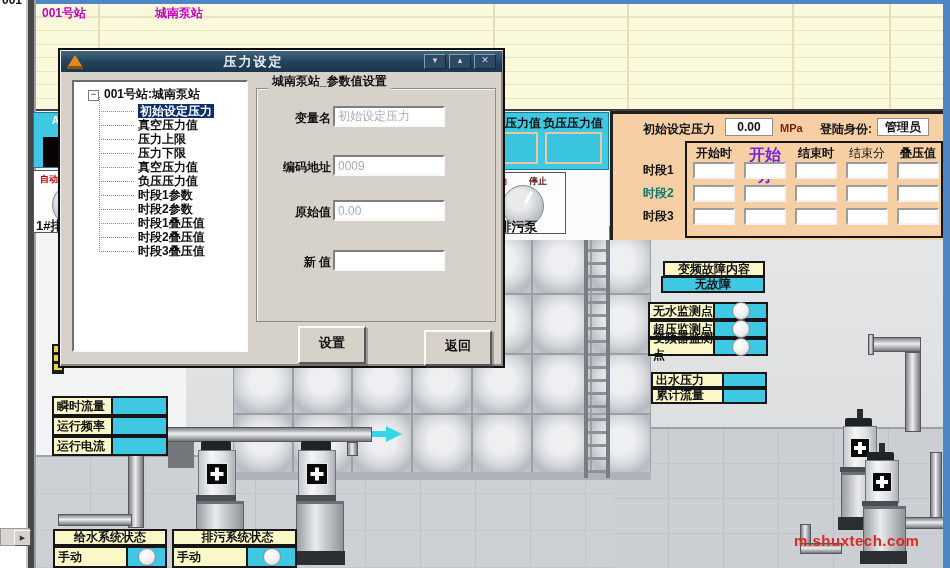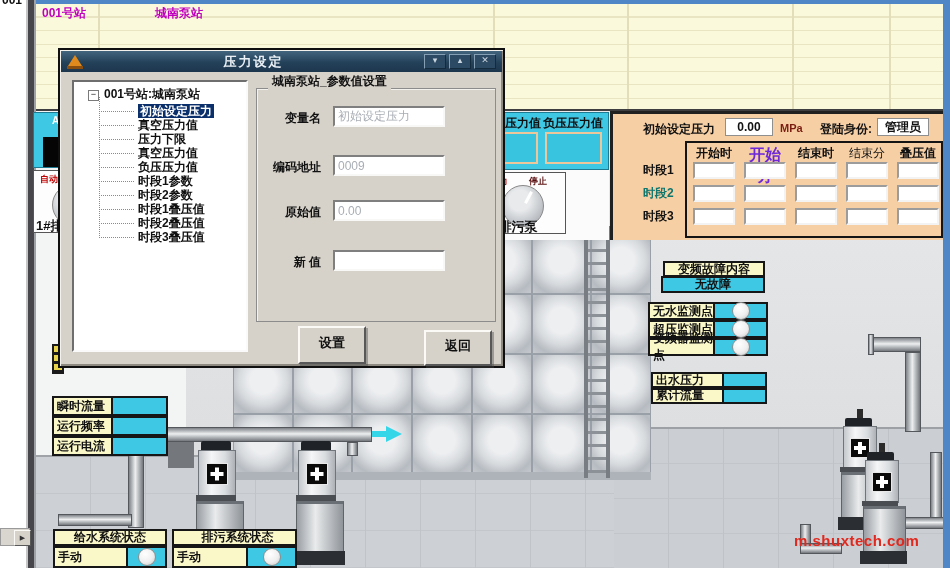--- a/index.html
+++ b/index.html
@@ -37,21 +37,21 @@
            border:2px solid;border-color:#6E6E6E #FAFAFA #FAFAFA #6E6E6E;font-size:12px;font-weight:bold;color:#101010;}
   .tree-root{padding:4px 0 1px 14px;white-space:nowrap;}
   .tbox{display:inline-block;width:9px;height:9px;border:1px solid #7a7a7a;background:#fff;
         font-size:9px;line-height:7px;text-align:center;margin-right:5px;vertical-align:1px;font-weight:normal;}
   .tree-item{position:relative;padding-left:64px;height:14px;line-height:14px;white-space:nowrap;}
   .tree-item::before{content:"";position:absolute;left:25px;top:-7px;height:14px;width:34px;
         border-left:1px dotted #8a8a8a;border-bottom:1px dotted #8a8a8a;}
   .sel{background:#0B2F6B;color:#fff;padding:0 2px;}
   .glabel{position:absolute;left:208px;top:23px;background:#D6D2CA;padding:0 4px;font-weight:bold;font-size:12px;z-index:2;color:#111;}
   .gframe{position:absolute;left:196px;top:38px;width:238px;height:232px;border:1px solid #8C8C8C;box-shadow:inset 1px 1px 0 #F4F2ED;}
-  .flab{position:absolute;left:0;width:64px;text-align:right;font-weight:bold;font-size:12px;top:4px;color:#111;}
+  .flab{position:absolute;left:0;width:64px;text-align:right;font-weight:bold;font-size:12px;top:4px;color:#111;padding-left:10px;}
   .finp{position:absolute;left:76px;width:112px;height:21px;background:#fff;border:2px solid;box-sizing:border-box;
         border-color:#7F7F7F #F8F8F6 #F8F8F6 #7F7F7F;font-size:12px;padding:0 3px;font-family:inherit;color:#111;}
   .finp.ro{color:#A9AEB5;}
   .dbtn{position:absolute;background:#D6D2CA;border:2px solid;border-color:#FBFAF7 #585858 #585858 #FBFAF7;
         box-shadow:2px 2px 0 rgba(70,70,70,.4);font-weight:bold;font-size:13px;color:#111;text-align:center;cursor:default;}
   .b12{font-weight:bold;font-size:12px;color:#111;}
 </style>
 </head>
 <body>
 
@@ -349,20 +349,21 @@
       <span class="winbtn" style="margin-right:6px;">✕</span>
     </div>
 
     <div class="treebox">
       <div class="tree-root">
         <span class="tbox">−</span><span>001号站:城南泵站</span>
       </div>
       <div id="tree-list">
           <div class="tree-item"><span class="sel">初始设定压力</span></div>
           <div class="tree-item"><span>真空压力值</span></div>
+          <div class="tree-item"><span>压力上限</span></div>
           <div class="tree-item"><span>压力下限</span></div>
           <div class="tree-item"><span>真空压力值</span></div>
           <div class="tree-item"><span>负压压力值</span></div>
           <div class="tree-item"><span>时段1参数</span></div>
           <div class="tree-item"><span>时段2参数</span></div>
           <div class="tree-item"><span>时段1叠压值</span></div>
           <div class="tree-item"><span>时段2叠压值</span></div>
           <div class="tree-item"><span>时段3叠压值</span></div>
         </div>
     </div>

